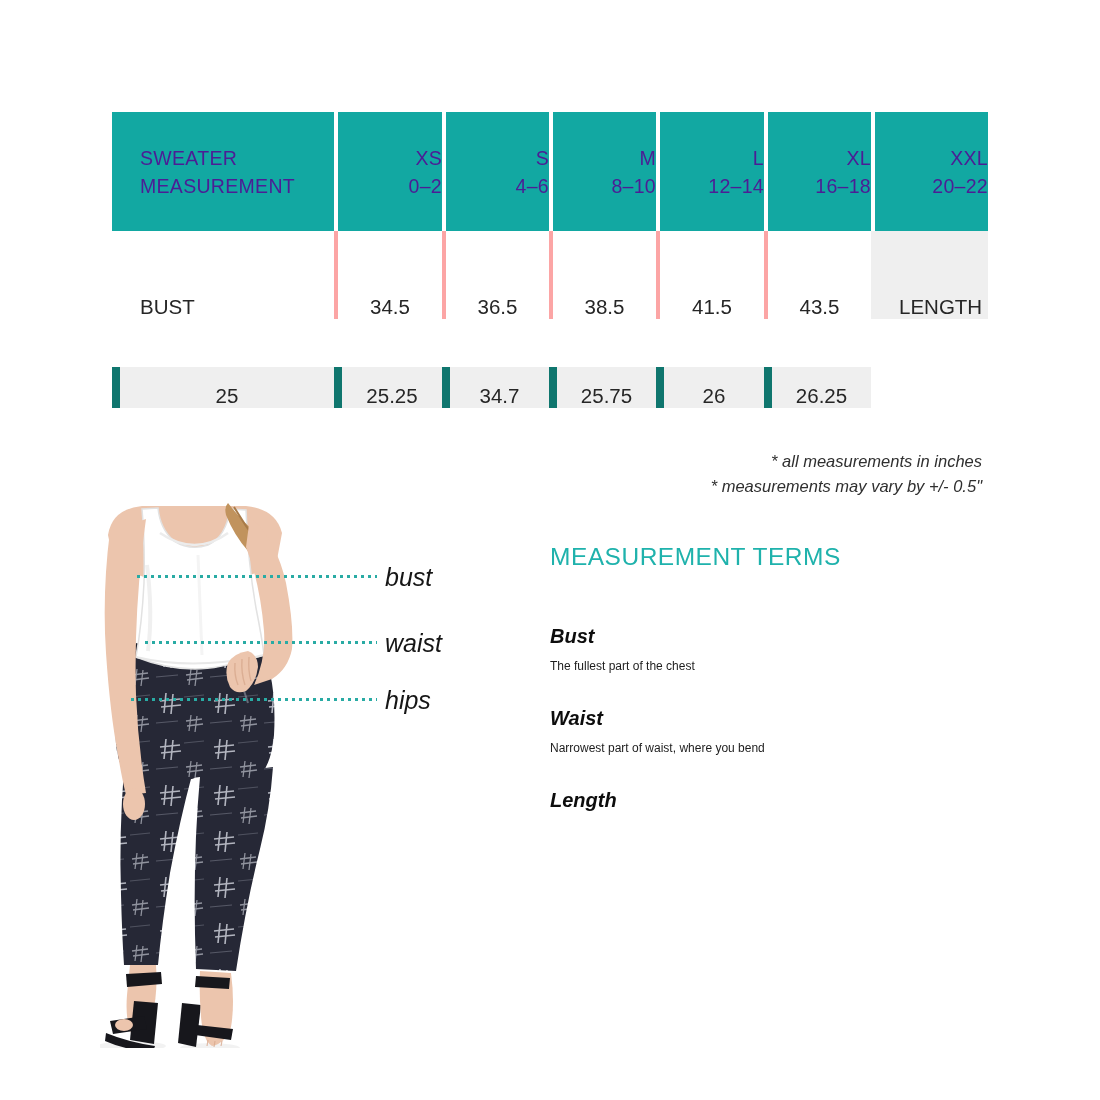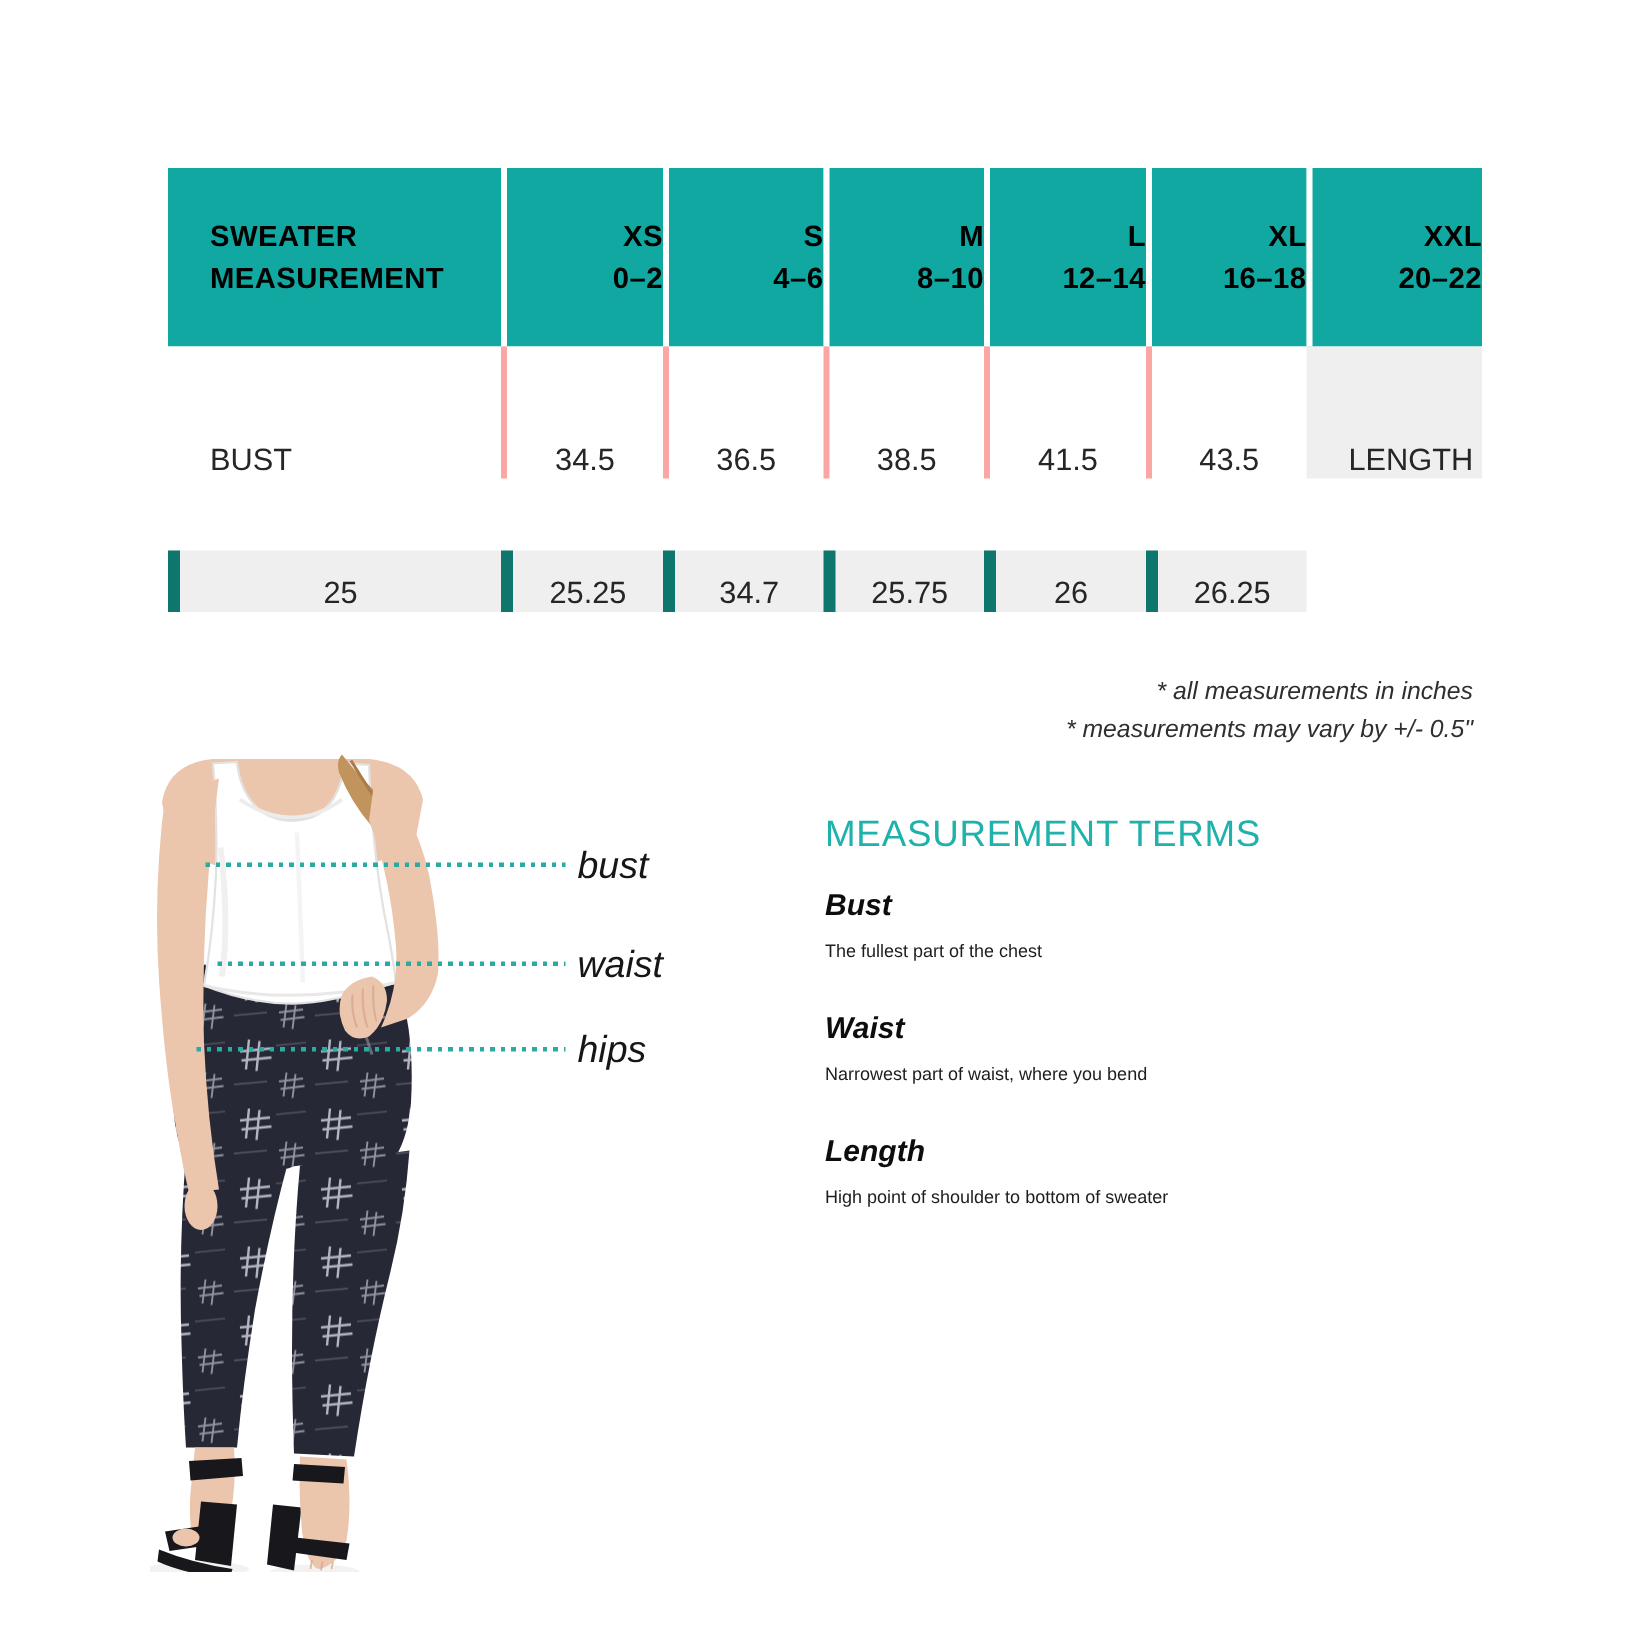--- a/index.html
+++ b/index.html
@@ -11,22 +11,22 @@
 
   
   .size-table {
     position:absolute; left:112px; top:112px; width:876px;
     display:grid;
     grid-template-columns:222px 108px 107px 107px 108px 107px 117px;
     grid-template-rows:119px 88px 89px;
   }
   .cell { display:flex; align-items:flex-end; justify-content:center; }
   .cell.head {
-    background:#12a8a2; color:#000000; flex-direction:column;
-    font-size:19.5px; line-height:28px; font-weight:700; letter-spacing:.3px;
+    background:#12a8a2; color:#4c1d95; flex-direction:column;
+    font-size:19.5px; line-height:28px; font-weight:400; letter-spacing:.3px;
   }
   .cell.rowlabel { justify-content:flex-start; padding-left:28px; padding-right:10px; }
   .cell.head.rowlabel { align-items:flex-start; justify-content:center; text-align:left; }
   .cell.sep-w { border-left:4px solid #ffffff; }
   .cell.sep-f { border-left:4px solid #fca5a5; }
   .cell.sep-g { border-left:8px solid #0f766e;margin-top:48px; }
   .cell.body { font-size:20.5px; color:#262626; background:#ffffff; }
   .cell.alt { background:#efefef; }
 
   
@@ -49,21 +49,21 @@
     color:#161616; line-height:30px;
   }
   .body-label.bust  { top:562px; }
   .body-label.waist { top:628px; }
   .body-label.hips  { top:685px; }
 
   
   .terms { position:absolute; left:550px; top:543px; width:470px; }
   .terms-heading {
     font-size:24.5px; letter-spacing:.5px; color:#1fb2ac; font-weight:400;
-    margin-bottom:22px;
+    margin-bottom:54px;
   }
   .term-item { margin-bottom:28px; }
   .term-name {
     font-weight:bold; font-style:italic; font-size:20px; color:#0d0d0d;
     margin-bottom:5px;
   }
   .term-def { font-size:12px; color:#1d1d1d; line-height:26px; }
 </style>
 </head>
 <body>
@@ -215,17 +215,16 @@
       <div class="term-def">The fullest part of the chest</div>
     </div>
 
     <div class="term-item">
       <div class="term-name">Waist</div>
       <div class="term-def">Narrowest part of waist, where you bend</div>
     </div>
 
     <div class="term-item">
       <div class="term-name">Length</div>
-      <div class="term-def">High point of shoulder to bottom of sweater</div>
     </div>
   </div>
 
 </div>
 
 </body></html>

